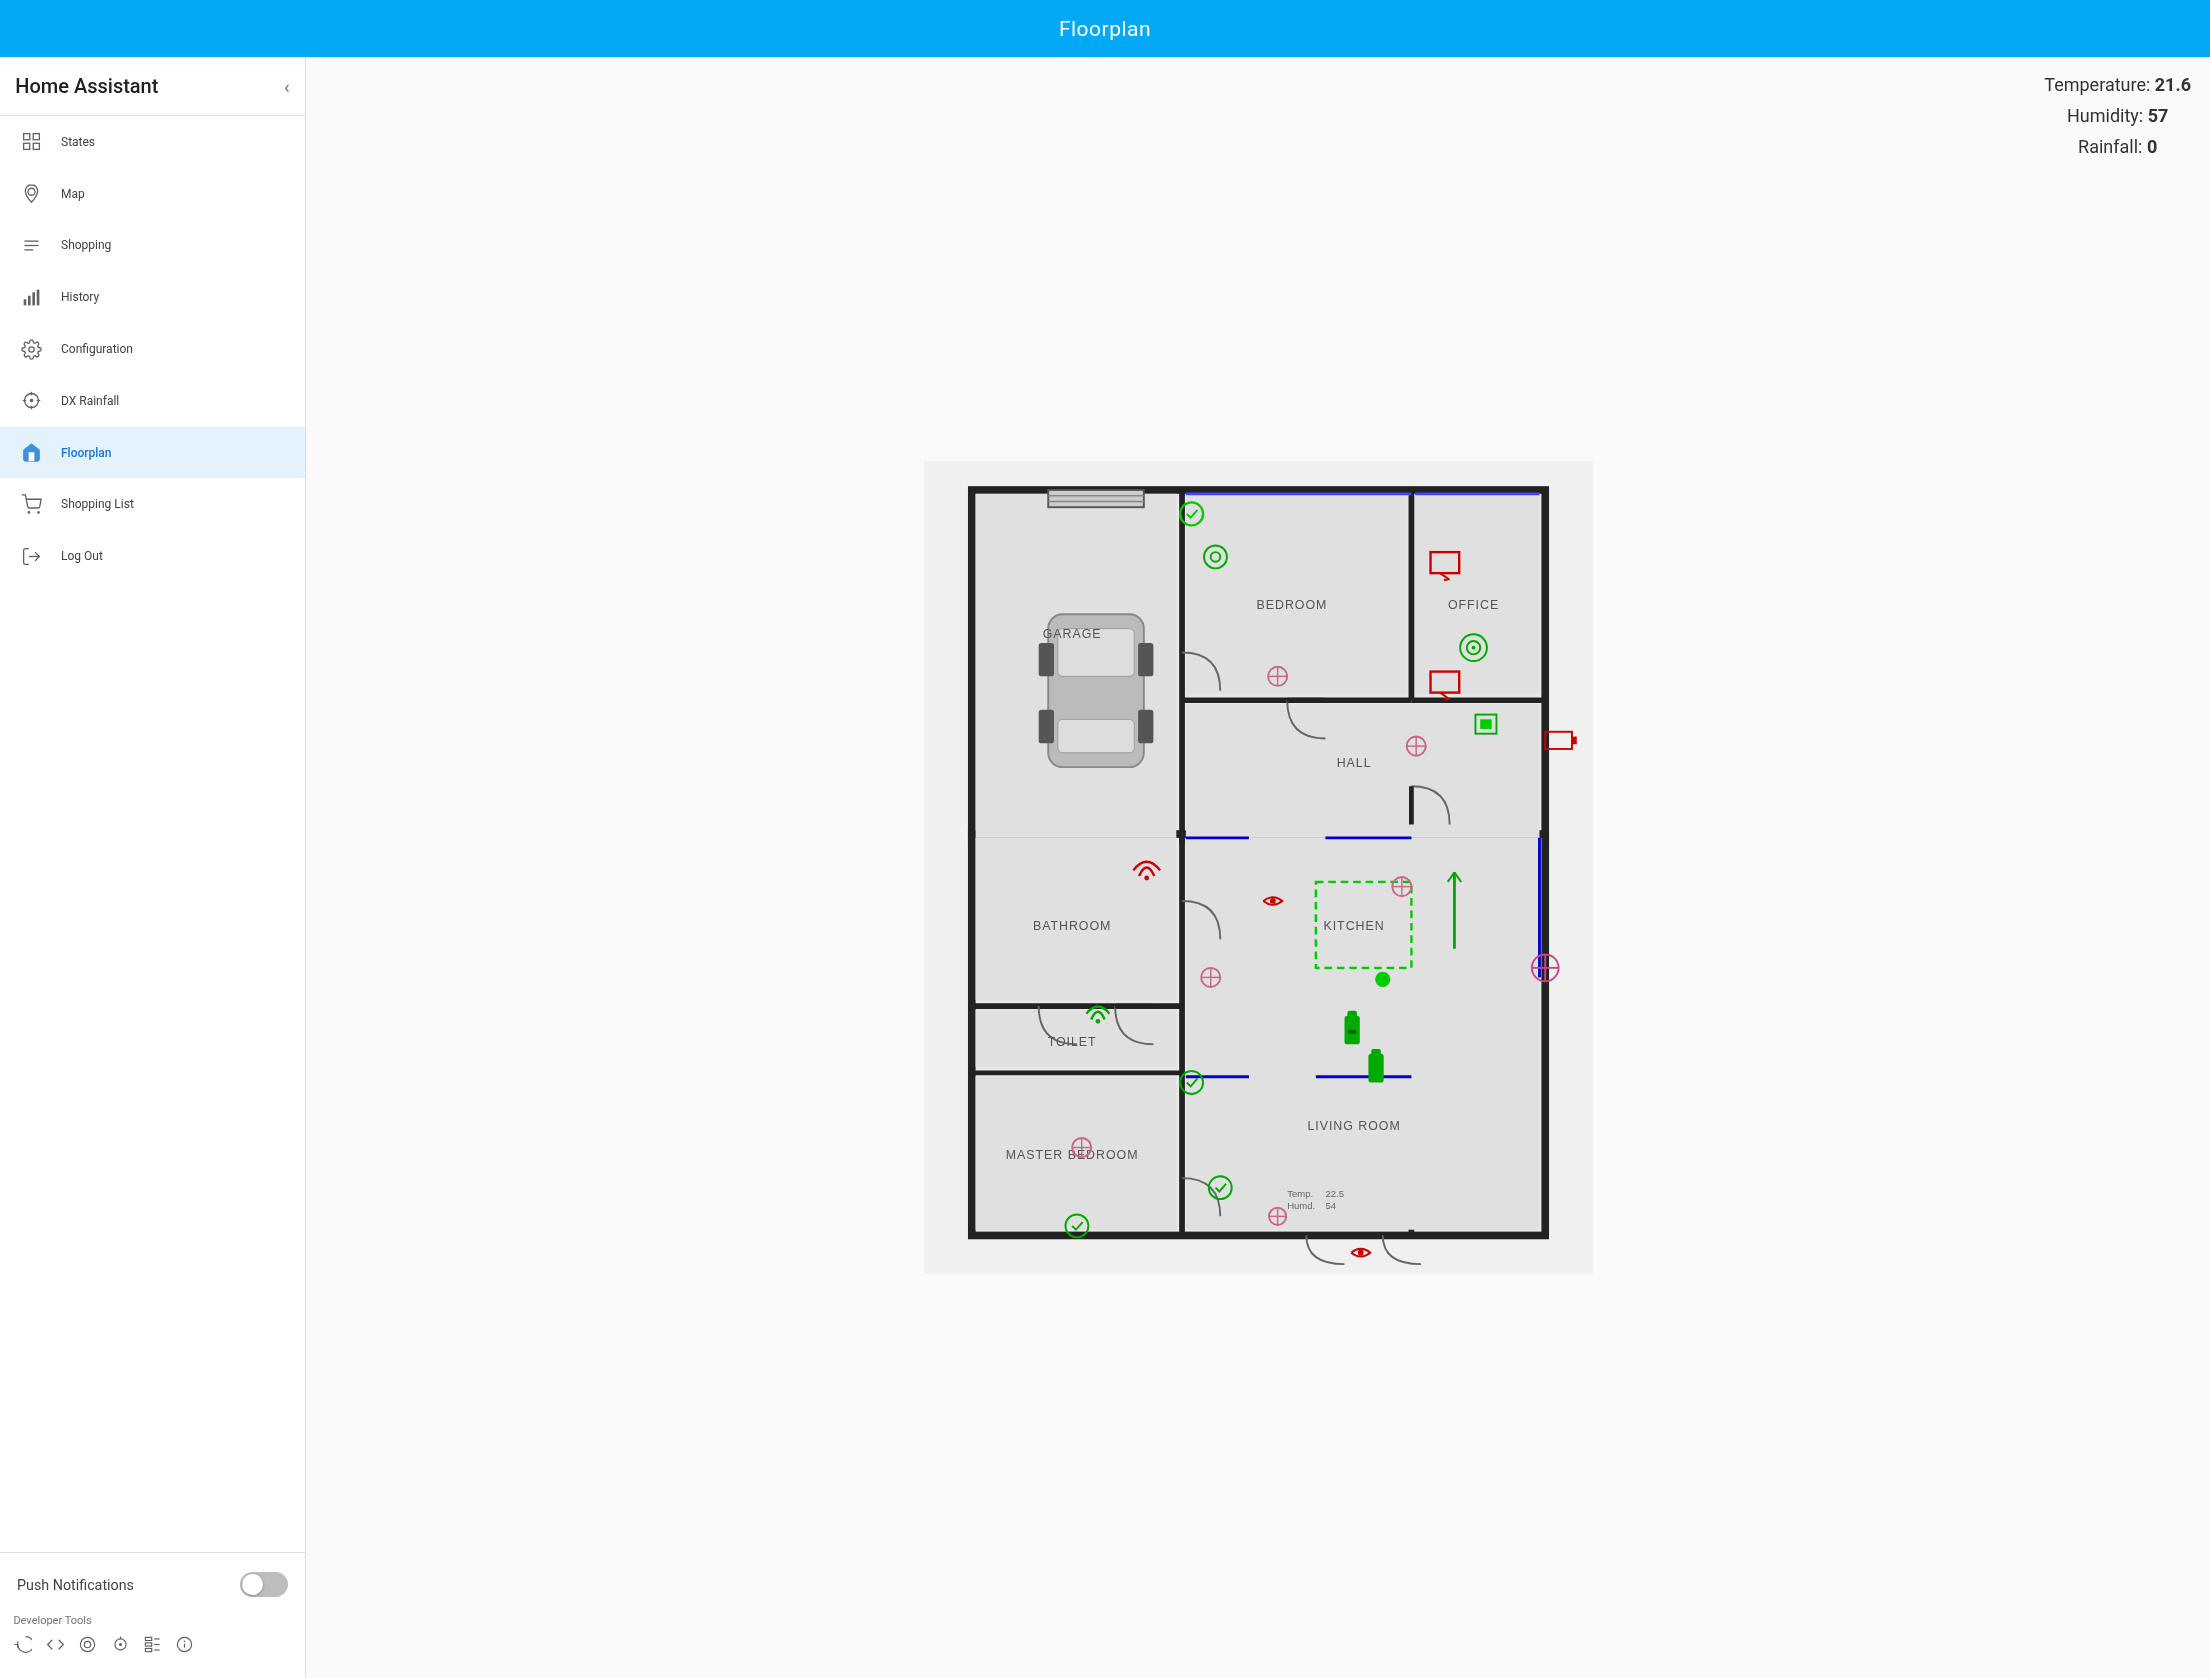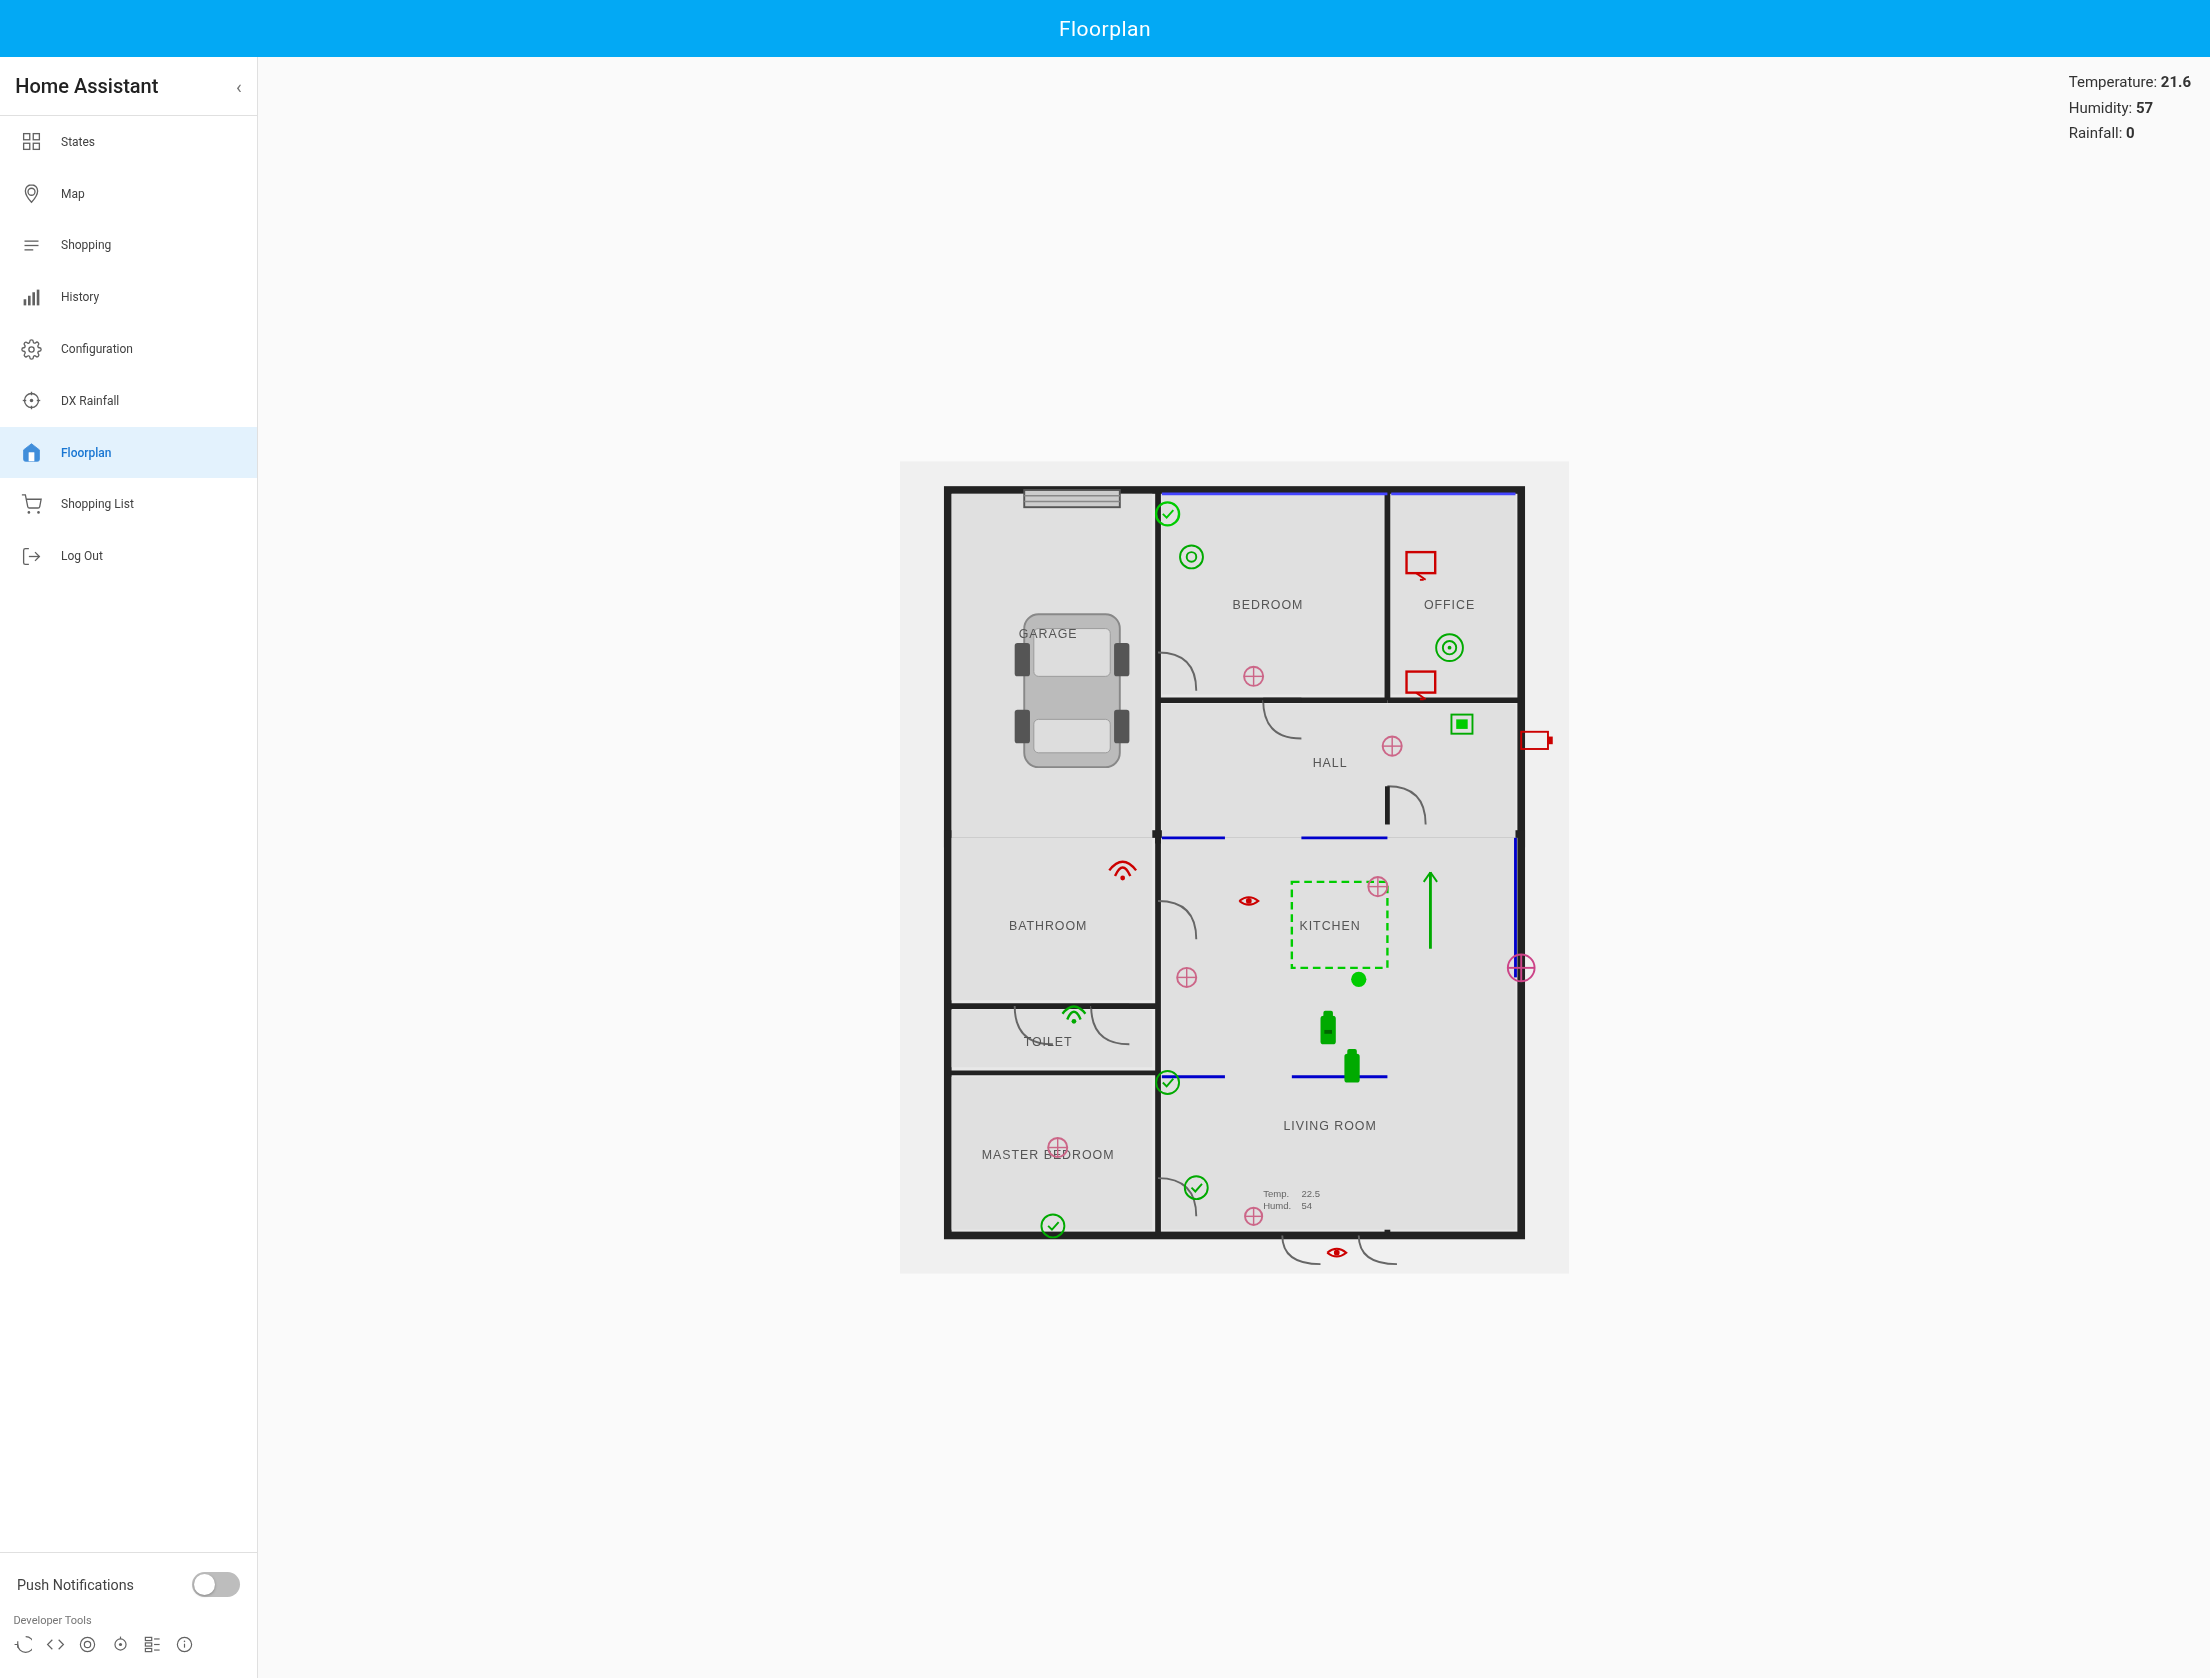--- a/index.html
+++ b/index.html
@@ -5,21 +5,21 @@
     * { box-sizing: border-box; margin: 0; padding: 0; }
     body { font-family: 'Roboto', Arial, sans-serif; display: flex; flex-direction: column; height: 100vh; overflow: hidden; background: #fff; }
 
     
     .header { background: #03a9f4; color: white; text-align: center; padding: 13.4px 0; font-size: 21px; font-weight: 400; letter-spacing: 0.5px; flex-shrink: 0; height: 57px; display: flex; align-items: center; justify-content: center; }
 
     
     .app-body { display: flex; flex: 1; overflow: hidden; }
 
     
-    .sidebar { width: 258px; flex-shrink: 0; border-right: 1px solid #e0e0e0; display: flex; flex-direction: column; overflow-y: auto; background: #fff; }
+    .sidebar { width: 306px; flex-shrink: 0; border-right: 1px solid #e0e0e0; display: flex; flex-direction: column; overflow-y: auto; background: #fff; }
     .sidebar-header { display: flex; align-items: center; justify-content: space-between; padding: 17px 15.3px; border-bottom: 1px solid #e0e0e0; }
     .sidebar-title { font-size: 20px; font-weight: 500; color: #212121; }
     .sidebar-collapse { color: #757575; font-size: 19px; cursor: pointer; }
     .nav-item { display: flex; align-items: center; padding: 13.4px 19px; cursor: pointer; color: #424242; font-size: 15.3px; gap: 17px; }
     .nav-item.active { background: #e3f2fd; color: #1976d2; font-weight: 500; }
     .nav-item .nav-icon { width: 25px; height: 25px; display: flex; align-items: center; justify-content: center; color: #616161; flex-shrink: 0; font-size: 19px; }
     .nav-item.active .nav-icon { color: #1976d2; }
     .nav-label { font-size: 12px; }
 
     .sidebar-bottom { margin-top: auto; padding: 9.6px 0; border-top: 1px solid #e0e0e0; }
@@ -27,21 +27,21 @@
     .toggle-track { width: 48px; height: 25px; background: #bdbdbd; border-radius: 12.4px; position: relative; cursor: pointer; }
     .toggle-thumb { width: 21px; height: 21px; background: #fff; border-radius: 50%; position: absolute; top: 1.9px; left: 1.9px; box-shadow: 0 1px 2.9px rgba(0,0,0,0.3); }
 
     .dev-tools-section { padding: 7.6px 13.4px 9.6px; }
     .dev-tools-label { font-size: 11px; color: #757575; margin-bottom: 7.6px; }
     .dev-tools-icons { display: flex; gap: 13.4px; align-items: center; flex-wrap: wrap; }
     .dev-icon { color: #616161; font-size: 19px; cursor: pointer; }
 
     
     .main-content { flex: 1; overflow: auto; position: relative; background: #fafafa; padding: 9.6px; }
-    .weather-info { position: absolute; top: 13.4px; right: 19px; text-align: left; font-size: 15px; color: #333; line-height: 1.7; }
+    .weather-info { position: absolute; top: 13.4px; right: 19px; text-align: center; font-size: 18px; color: #333; line-height: 1.7; }
 
     
     .floorplan-container { display: flex; justify-content: center; align-items: center; min-height: calc(100vh - 76px); }
     .floorplan-svg { width: 669px; height: 813px; }
 
     
     .room-label { font-family: Arial, sans-serif; font-size: 13px; fill: #555; letter-spacing: 1px; font-weight: 500; }
     .small-label { font-family: Arial, sans-serif; font-size: 10px; fill: #666; }
   </style>
 </head>

